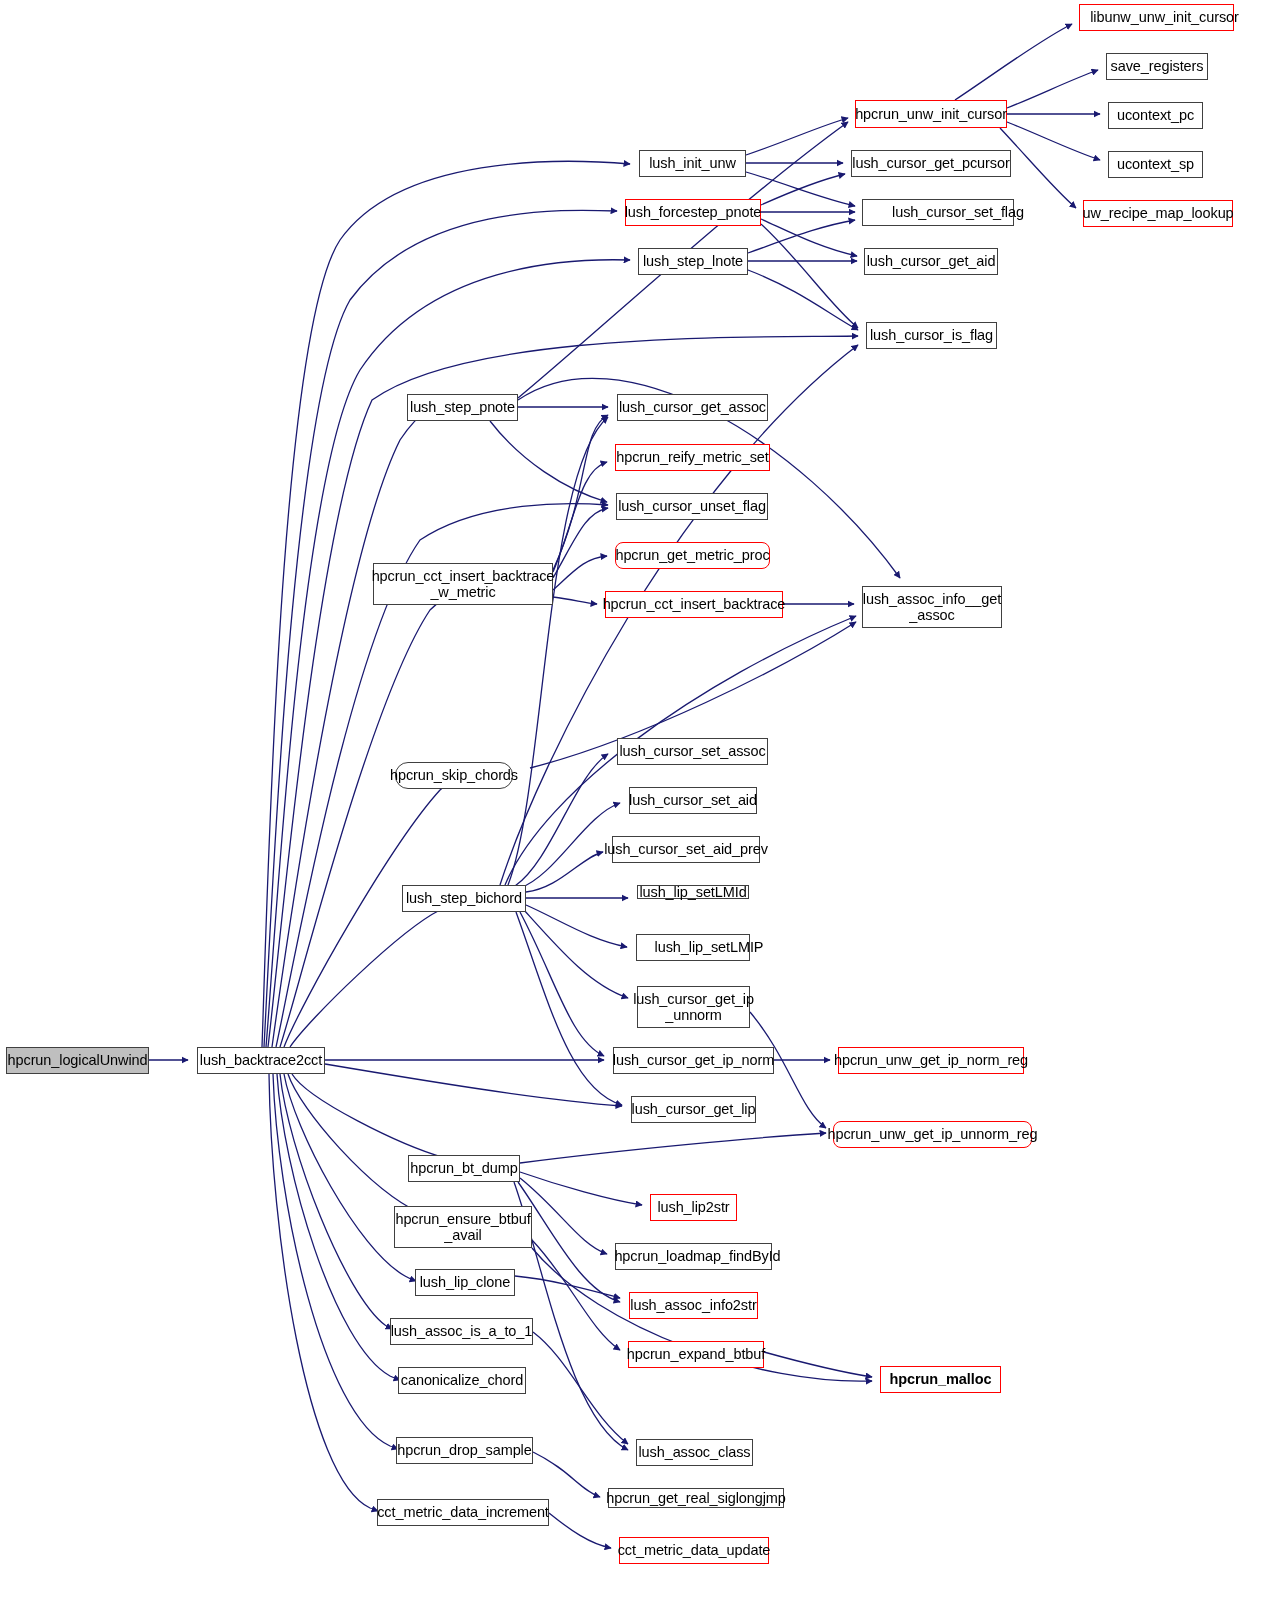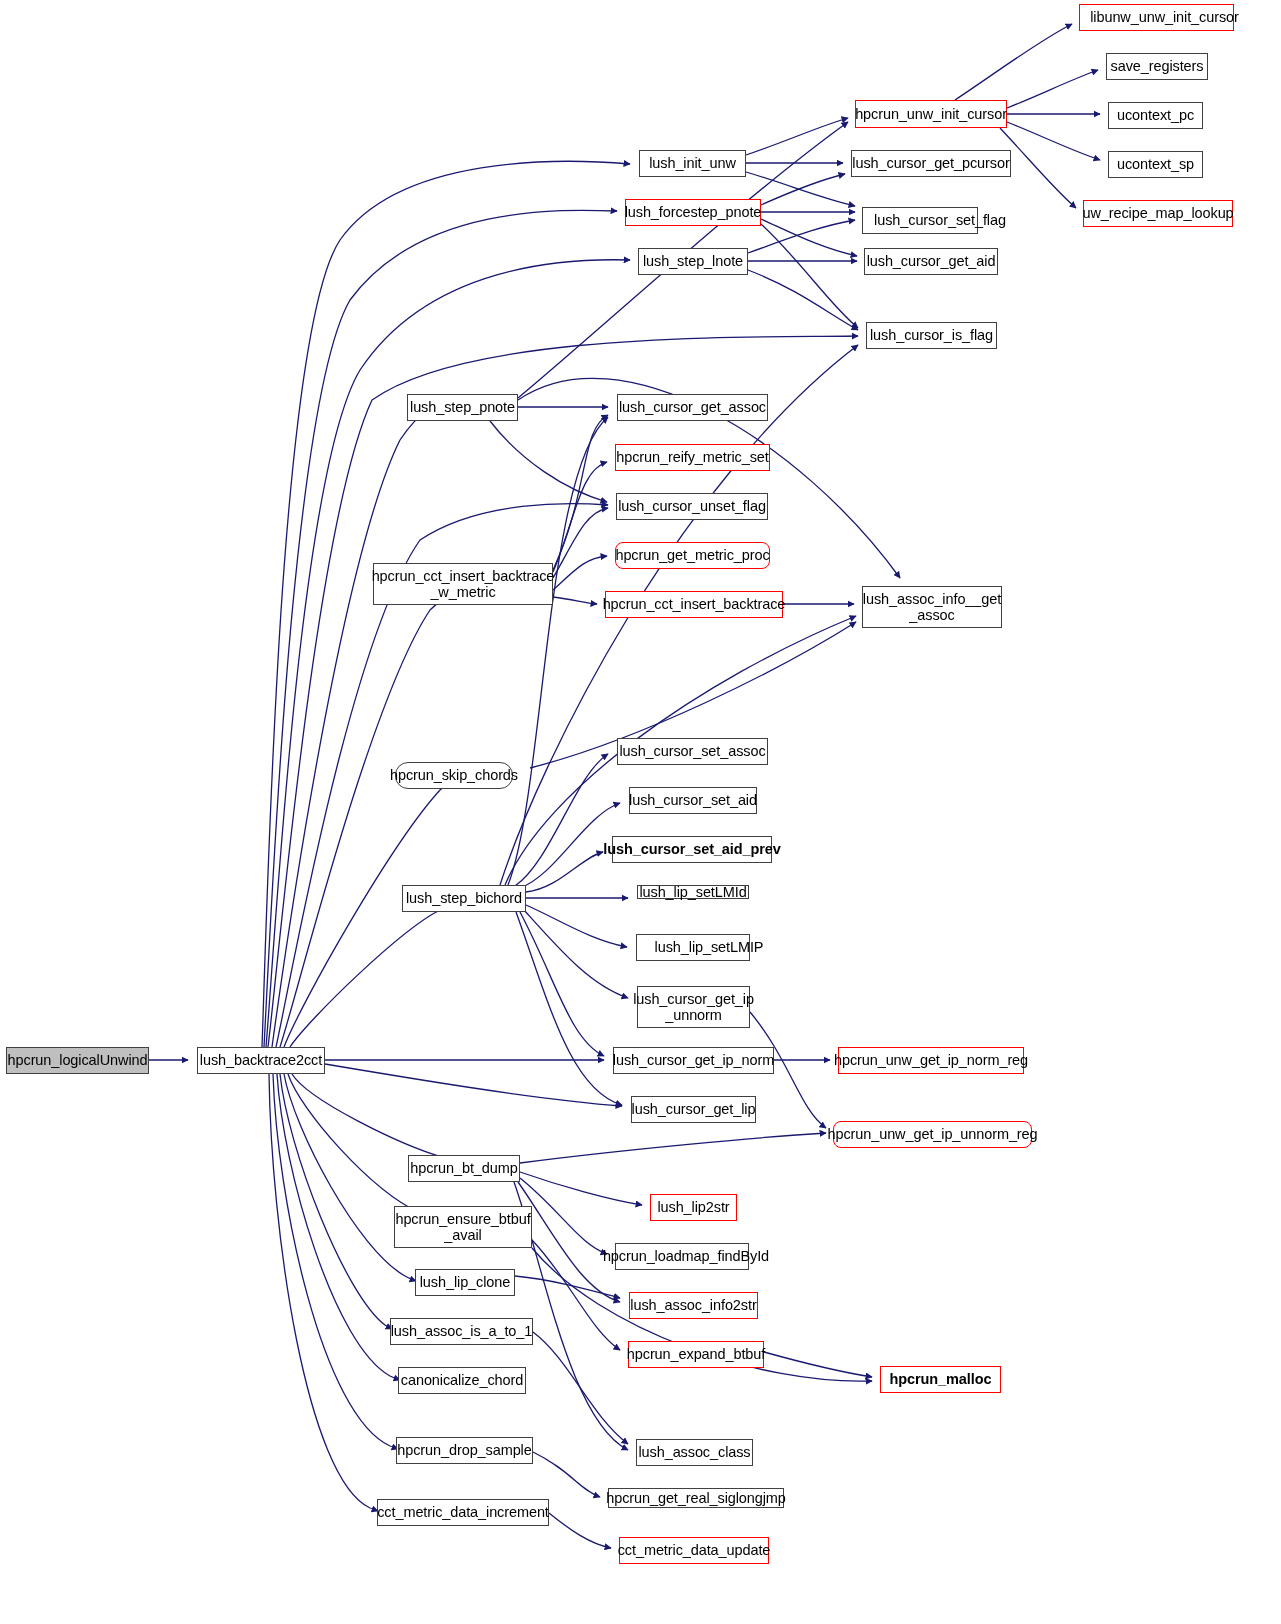--- a/index.html
+++ b/index.html
@@ -137,48 +137,48 @@
       <div class="node red" style="left: 625px; top: 199px; width: 136px; height: 27px;">lush_forcestep_pnote</div>
       <div class="node" style="left: 638px; top: 248px; width: 110px; height: 27px;">lush_step_lnote</div>
       <div class="node" style="left: 407px; top: 394px; width: 111px; height: 27px;">lush_step_pnote</div>
       <div class="node red" style="left: 855px; top: 100px; width: 152px; height: 28px;">hpcrun_unw_init_cursor</div>
       <div class="node red" style="left: 1079px; top: 4px; width: 155px; height: 27px; padding-left: 16px;">libunw_unw_init_cursor</div>
       <div class="node" style="left: 1106px; top: 53px; width: 102px; height: 27px;">save_registers</div>
       <div class="node" style="left: 1108px; top: 102px; width: 95px; height: 27px;">ucontext_pc</div>
       <div class="node" style="left: 1108px; top: 151px; width: 95px; height: 27px;">ucontext_sp</div>
       <div class="node red" style="left: 1083px; top: 200px; width: 150px; height: 27px;">uw_recipe_map_lookup</div>
       <div class="node" style="left: 851px; top: 150px; width: 160px; height: 27px;">lush_cursor_get_pcursor</div>
-      <div class="node" style="left: 862px; top: 207px; width: 116px; height: 27px; padding-left: 40px;">lush_cursor_set_flag</div>
+      <div class="node" style="left: 862px; top: 199px; width: 152px; height: 27px; padding-left: 40px;">lush_cursor_set_flag</div>
       <div class="node" style="left: 864px; top: 248px; width: 134px; height: 27px;">lush_cursor_get_aid</div>
       <div class="node" style="left: 866px; top: 322px; width: 131px; height: 27px;">lush_cursor_is_flag</div>
       <div class="node" style="left: 617px; top: 394px; width: 151px; height: 27px;">lush_cursor_get_assoc</div>
       <div class="node red" style="left: 615px; top: 444px; width: 155px; height: 27px;">hpcrun_reify_metric_set</div>
       <div class="node" style="left: 616px; top: 493px; width: 152px; height: 27px;">lush_cursor_unset_flag</div>
       <div class="node red" style="left: 615px; top: 542px; width: 155px; height: 27px; border-radius: 8px;">hpcrun_get_metric_proc</div>
       <div class="node red" style="left: 605px; top: 591px; width: 178px; height: 27px;">hpcrun_cct_insert_backtrace</div>
       <div class="node" style="left: 373px; top: 563px; width: 180px; height: 42px;">hpcrun_cct_insert_backtrace
 _w_metric</div>
       <div class="node" style="left: 862px; top: 586px; width: 140px; height: 42px;">lush_assoc_info__get
 _assoc</div>
       <div class="node" style="left: 395px; top: 762px; width: 118px; height: 27px; border-radius: 13px;">hpcrun_skip_chords</div>
       <div class="node" style="left: 617px; top: 738px; width: 151px; height: 27px;">lush_cursor_set_assoc</div>
       <div class="node" style="left: 629px; top: 787px; width: 128px; height: 27px;">lush_cursor_set_aid</div>
-      <div class="node" style="left: 612px; top: 836px; width: 160px; height: 27px; font-weight: bold;">lush_cursor_set_aid_prev</div>
+      <div class="node" style="left: 612px; top: 836px; width: 148px; height: 27px;">lush_cursor_set_aid_prev</div>
       <div class="node" style="left: 637px; top: 885px; width: 112px; height: 14px;">lush_lip_setLMId</div>
       <div class="node" style="left: 636px; top: 934px; width: 114px; height: 27px; padding-left: 32px;">lush_lip_setLMIP</div>
       <div class="node" style="left: 637px; top: 986px; width: 113px; height: 42px;">lush_cursor_get_ip
 _unnorm</div>
       <div class="node" style="left: 402px; top: 885px; width: 124px; height: 27px;">lush_step_bichord</div>
       <div class="node" style="left: 613px; top: 1047px; width: 161px; height: 27px;">lush_cursor_get_ip_norm</div>
       <div class="node" style="left: 631px; top: 1096px; width: 125px; height: 27px;">lush_cursor_get_lip</div>
       <div class="node red" style="left: 838px; top: 1047px; width: 186px; height: 27px;">hpcrun_unw_get_ip_norm_reg</div>
       <div class="node red" style="left: 833px; top: 1121px; width: 199px; height: 27px; border-radius: 8px;">hpcrun_unw_get_ip_unnorm_reg</div>
       <div class="node" style="left: 408px; top: 1155px; width: 112px; height: 27px;">hpcrun_bt_dump</div>
       <div class="node red" style="left: 650px; top: 1194px; width: 87px; height: 27px;">lush_lip2str</div>
-      <div class="node" style="left: 615px; top: 1243px; width: 134px; height: 27px; padding-left: 8px;">hpcrun_loadmap_findById</div>
+      <div class="node" style="left: 615px; top: 1243px; width: 157px; height: 27px; padding-left: 8px;">hpcrun_loadmap_findById</div>
       <div class="node red" style="left: 629px; top: 1292px; width: 129px; height: 27px;">lush_assoc_info2str</div>
       <div class="node" style="left: 394px; top: 1206px; width: 138px; height: 42px;">hpcrun_ensure_btbuf
 _avail</div>
       <div class="node" style="left: 415px; top: 1269px; width: 100px; height: 27px;">lush_lip_clone</div>
       <div class="node" style="left: 390px; top: 1318px; width: 143px; height: 27px;">lush_assoc_is_a_to_1</div>
       <div class="node" style="left: 398px; top: 1367px; width: 128px; height: 27px;">canonicalize_chord</div>
       <div class="node red" style="left: 628px; top: 1341px; width: 136px; height: 27px;">hpcrun_expand_btbuf</div>
       <div class="node red" style="left: 880px; top: 1366px; width: 121px; height: 27px; font-weight: bold;">hpcrun_malloc</div>
       <div class="node" style="left: 396px; top: 1437px; width: 137px; height: 27px;">hpcrun_drop_sample</div>
       <div class="node" style="left: 636px; top: 1439px; width: 117px; height: 27px;">lush_assoc_class</div>

